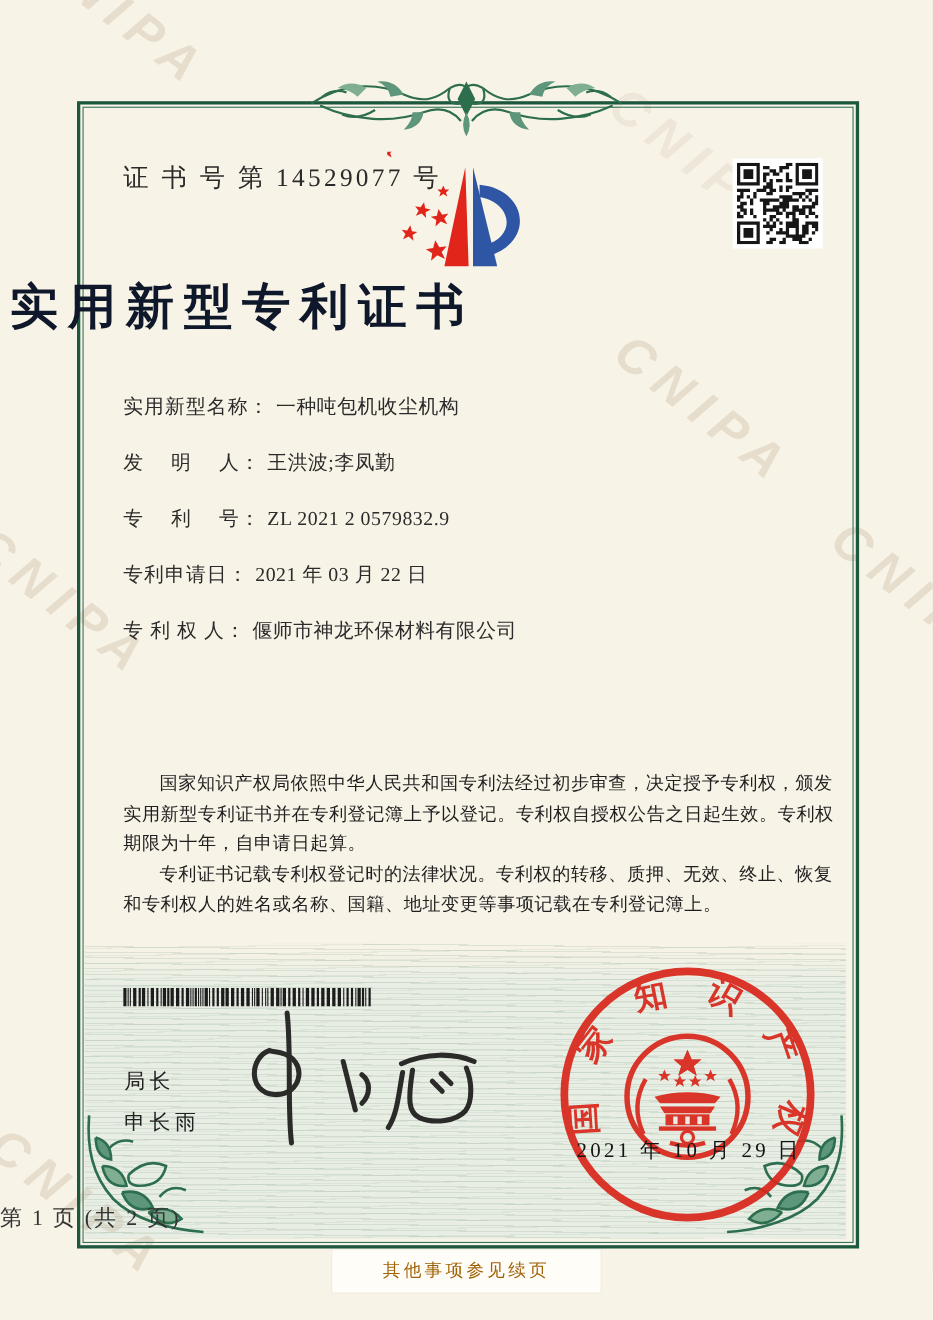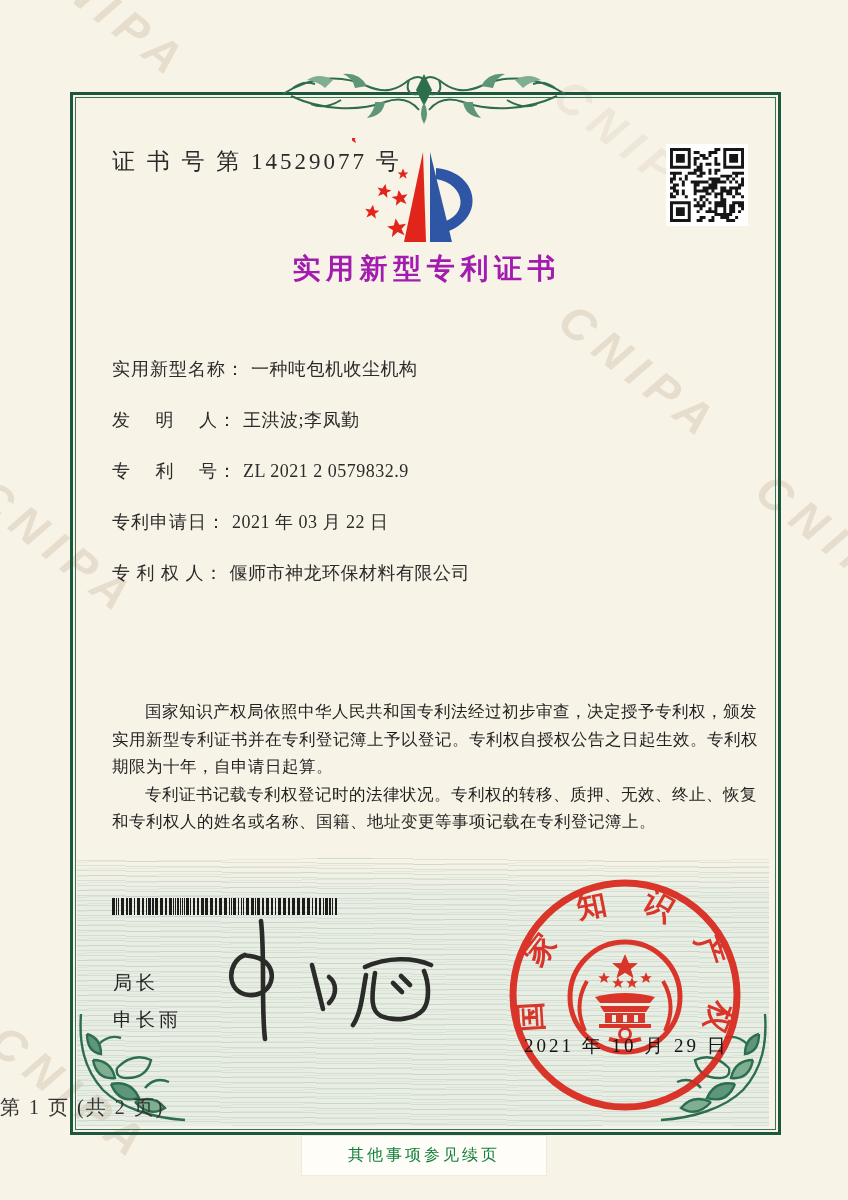--- a/index.html
+++ b/index.html
@@ -39,37 +39,37 @@
     position:absolute;left:70px;top:92px;width:705px;height:1037px;
     border:3px solid #1d573d;z-index:1;pointer-events:none;
   }
   .frame-inner{
     position:absolute;left:2px;top:2px;right:2px;bottom:2px;
     border:1px solid #35735a;
   }
   .abs{position:absolute;z-index:2;}
   .cert-no{left:112px;top:146px;font-size:23px;letter-spacing:3px;color:#2a2a2a;}
   .title{
-    left:0;right:0;top:250px;text-align:center;
-    font-size:28px;font-weight:bold;letter-spacing:0.2em;color:#a21caf;
+    left:0;right:0;top:250px;
+    font-size:44px;font-weight:bold;letter-spacing:0.2em;color:#0f172a;
     text-indent:0.2em;
   }
   .row{left:112px;width:600px;font-size:18px;color:#2b2b2b;white-space:nowrap;}
   .row .lab{letter-spacing:1px;}
   .row .val{margin-left:6px;letter-spacing:0.5px;}
   .row .lab2{margin-left:52px;letter-spacing:1px;}
   .paras{left:112px;top:698px;width:650px;font-size:16.5px;line-height:27.5px;color:#1f1f1f;}
   .paras p{margin:0;text-indent:2em;letter-spacing:0.5px;}
   .officials{font-family:"Liberation Sans","DejaVu Sans",sans-serif;font-size:19px;letter-spacing:4px;color:#222;}
   .seal-date{left:524px;top:1033px;font-size:19px;letter-spacing:3px;color:#141414;z-index:5;}
   .page-info{left:0;right:0;top:1094px;font-size:20px;letter-spacing:2px;color:#333;}
   .cont-note{
     left:50%;top:1136px;transform:translateX(-50%);
     background:#fffdf8;padding:9px 46px;
-    font-size:16px;letter-spacing:3px;color:#15803d;
+    font-size:16px;letter-spacing:3px;color:#a16207;
     box-shadow:0 0 0 1px rgba(0,0,0,0.03);
   }
   .qr-wrap{left:666px;top:144px;width:82px;height:82px;background:#fff;padding:0;}
   .qr-wrap svg{display:block;margin:4px;}
   .seal-svg{left:495px;top:865px;z-index:3;opacity:0.93;}
   .sig-svg{left:215px;top:915px;z-index:4;}
   .deco{z-index:2;pointer-events:none;}
 </style>
 </head>
 <body>

